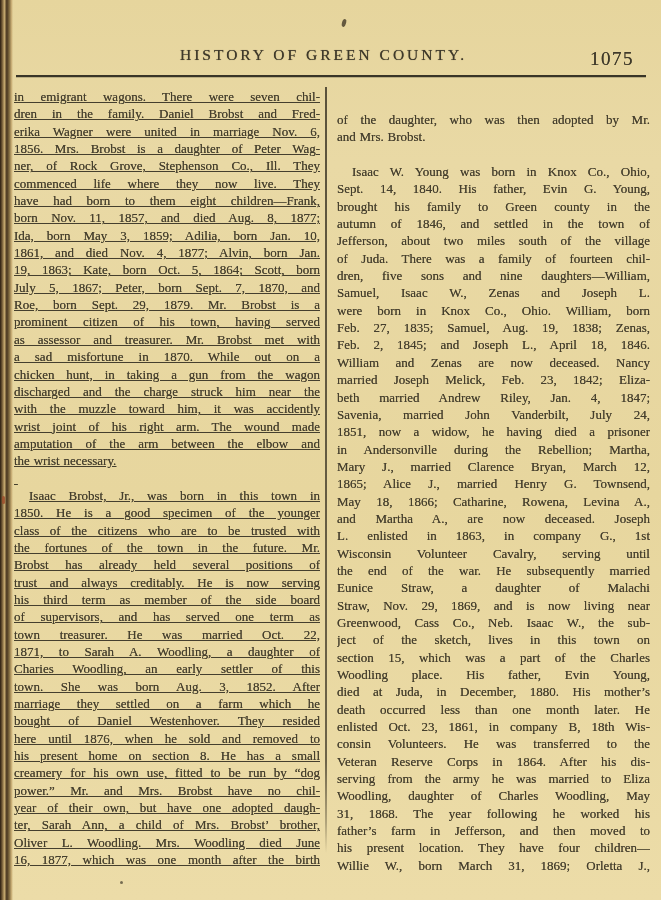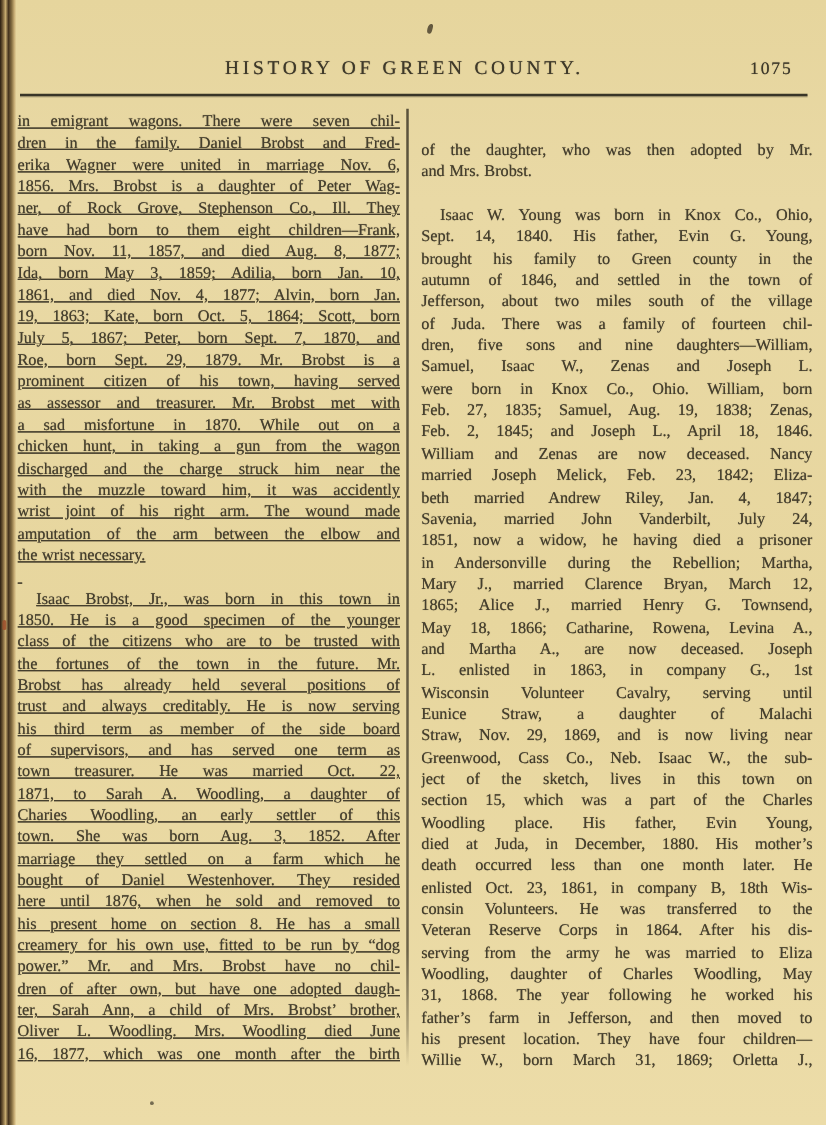--- a/index.html
+++ b/index.html
@@ -35,21 +35,21 @@
     background: #58503c; border-radius: 50%; opacity: .8;
   }
   .running-head {
     position: absolute; top: 46px; left: 16px; width: 615px;
     text-align: center; font-size: 15.5px; letter-spacing: 3px;
     color: #3e392a; text-shadow: 0 0 0.7px rgba(62,55,38,.85);
     white-space: nowrap;
   }
   .folio {
     position: absolute; top: 48px; right: 27px;
-    font-size: 14px; letter-spacing: 1.5px; color: #3e392a;
+    font-size: 19px; letter-spacing: 1.5px; color: #3e392a;
     text-shadow: 0 0 0.6px rgba(62,55,38,.8);
   }
   .head-rule {
     position: absolute; top: 75px; left: 16px; width: 630px; height: 2px;
     background: #393527; box-shadow: 0 1px 0 rgba(57,53,39,.25);
   }
   .col-divider {
     position: absolute; left: 325px; top: 87px; width: 2px; height: 766px;
     background: linear-gradient(180deg,
       rgba(66,59,41,.85) 0%, rgba(66,59,41,.75) 88%,
@@ -88,20 +88,21 @@
   <div class="head-rule"></div>
 
   <div class="col-divider"></div>
 
   <div class="text-col left">
       <div class="line">in emigrant wagons.  There were seven chil-</div>
       <div class="line">dren in the family.  Daniel Brobst and Fred-</div>
       <div class="line">erika Wagner were united in marriage Nov. 6,</div>
       <div class="line">1856.  Mrs. Brobst is a daughter of Peter Wag-</div>
       <div class="line">ner, of Rock Grove, Stephenson Co., Ill.  They</div>
+      <div class="line">commenced life where they now live.  They</div>
       <div class="line">have had born to them eight children—Frank,</div>
       <div class="line">born Nov. 11, 1857, and died Aug. 8, 1877;</div>
       <div class="line">Ida, born May 3, 1859; Adilia, born Jan. 10,</div>
       <div class="line">1861, and died Nov. 4, 1877; Alvin, born Jan.</div>
       <div class="line">19, 1863; Kate, born Oct. 5, 1864; Scott, born</div>
       <div class="line">July 5, 1867; Peter, born Sept. 7, 1870, and</div>
       <div class="line">Roe, born Sept. 29, 1879.  Mr. Brobst is a</div>
       <div class="line">prominent citizen of his town, having served</div>
       <div class="line">as assessor and treasurer.  Mr. Brobst met with</div>
       <div class="line">a sad misfortune in 1870.  While out on a</div>
@@ -123,21 +124,21 @@
       <div class="line">town treasurer.  He was married Oct. 22,</div>
       <div class="line">1871, to Sarah A. Woodling, a daughter of</div>
       <div class="line">Charies Woodling, an early settler of this</div>
       <div class="line">town.  She was born Aug. 3, 1852.  After</div>
       <div class="line">marriage they settled on a farm which he</div>
       <div class="line">bought of Daniel Westenhover.  They resided</div>
       <div class="line">here until 1876, when he sold and removed to</div>
       <div class="line">his present home on section 8.  He has a small</div>
       <div class="line">creamery for his own use, fitted to be run by “dog</div>
       <div class="line">power.”  Mr. and Mrs. Brobst have no chil-</div>
-      <div class="line">dren of after own, but have one adopted daugh-</div>
+      <div class="line">year of their own, but have one adopted daugh-</div>
       <div class="line">ter, Sarah Ann, a child of Mrs. Brobst’ brother,</div>
       <div class="line">Oliver L. Woodling.  Mrs. Woodling died June</div>
       <div class="line">16, 1877, which was one month after the birth</div>
     </div>
 
   <div class="text-col right">
       <div class="line">of the daughter, who was then adopted by Mr.</div>
       <div class="line para-end">and Mrs. Brobst.</div>
       <div class="line blank">&nbsp;</div>
       <div class="line indent">Isaac W. Young was born in Knox Co., Ohio,</div>
@@ -156,20 +157,21 @@
       <div class="line">beth married Andrew Riley, Jan. 4, 1847;</div>
       <div class="line">Savenia, married John Vanderbilt, July 24,</div>
       <div class="line">1851, now a widow, he having died a prisoner</div>
       <div class="line">in Andersonville during the Rebellion; Martha,</div>
       <div class="line">Mary J., married Clarence Bryan, March 12,</div>
       <div class="line">1865; Alice J., married Henry G. Townsend,</div>
       <div class="line">May 18, 1866; Catharine, Rowena, Levina A.,</div>
       <div class="line">and Martha A., are now deceased.  Joseph</div>
       <div class="line">L. enlisted in 1863, in company G., 1st</div>
       <div class="line">Wisconsin Volunteer Cavalry, serving until</div>
+      <div class="line">the end of the war.  He subsequently married</div>
       <div class="line">Eunice Straw, a daughter of Malachi</div>
       <div class="line">Straw, Nov. 29, 1869, and is now living near</div>
       <div class="line">Greenwood, Cass Co., Neb.  Isaac W., the sub-</div>
       <div class="line">ject of the sketch, lives in this town on</div>
       <div class="line">section 15, which was a part of the Charles</div>
       <div class="line">Woodling place.  His father, Evin Young,</div>
       <div class="line">died at Juda, in December, 1880.  His mother’s</div>
       <div class="line">death occurred less than one month later.  He</div>
       <div class="line">enlisted Oct. 23, 1861, in company B, 18th Wis-</div>
       <div class="line">consin Volunteers.  He was transferred to the</div>

